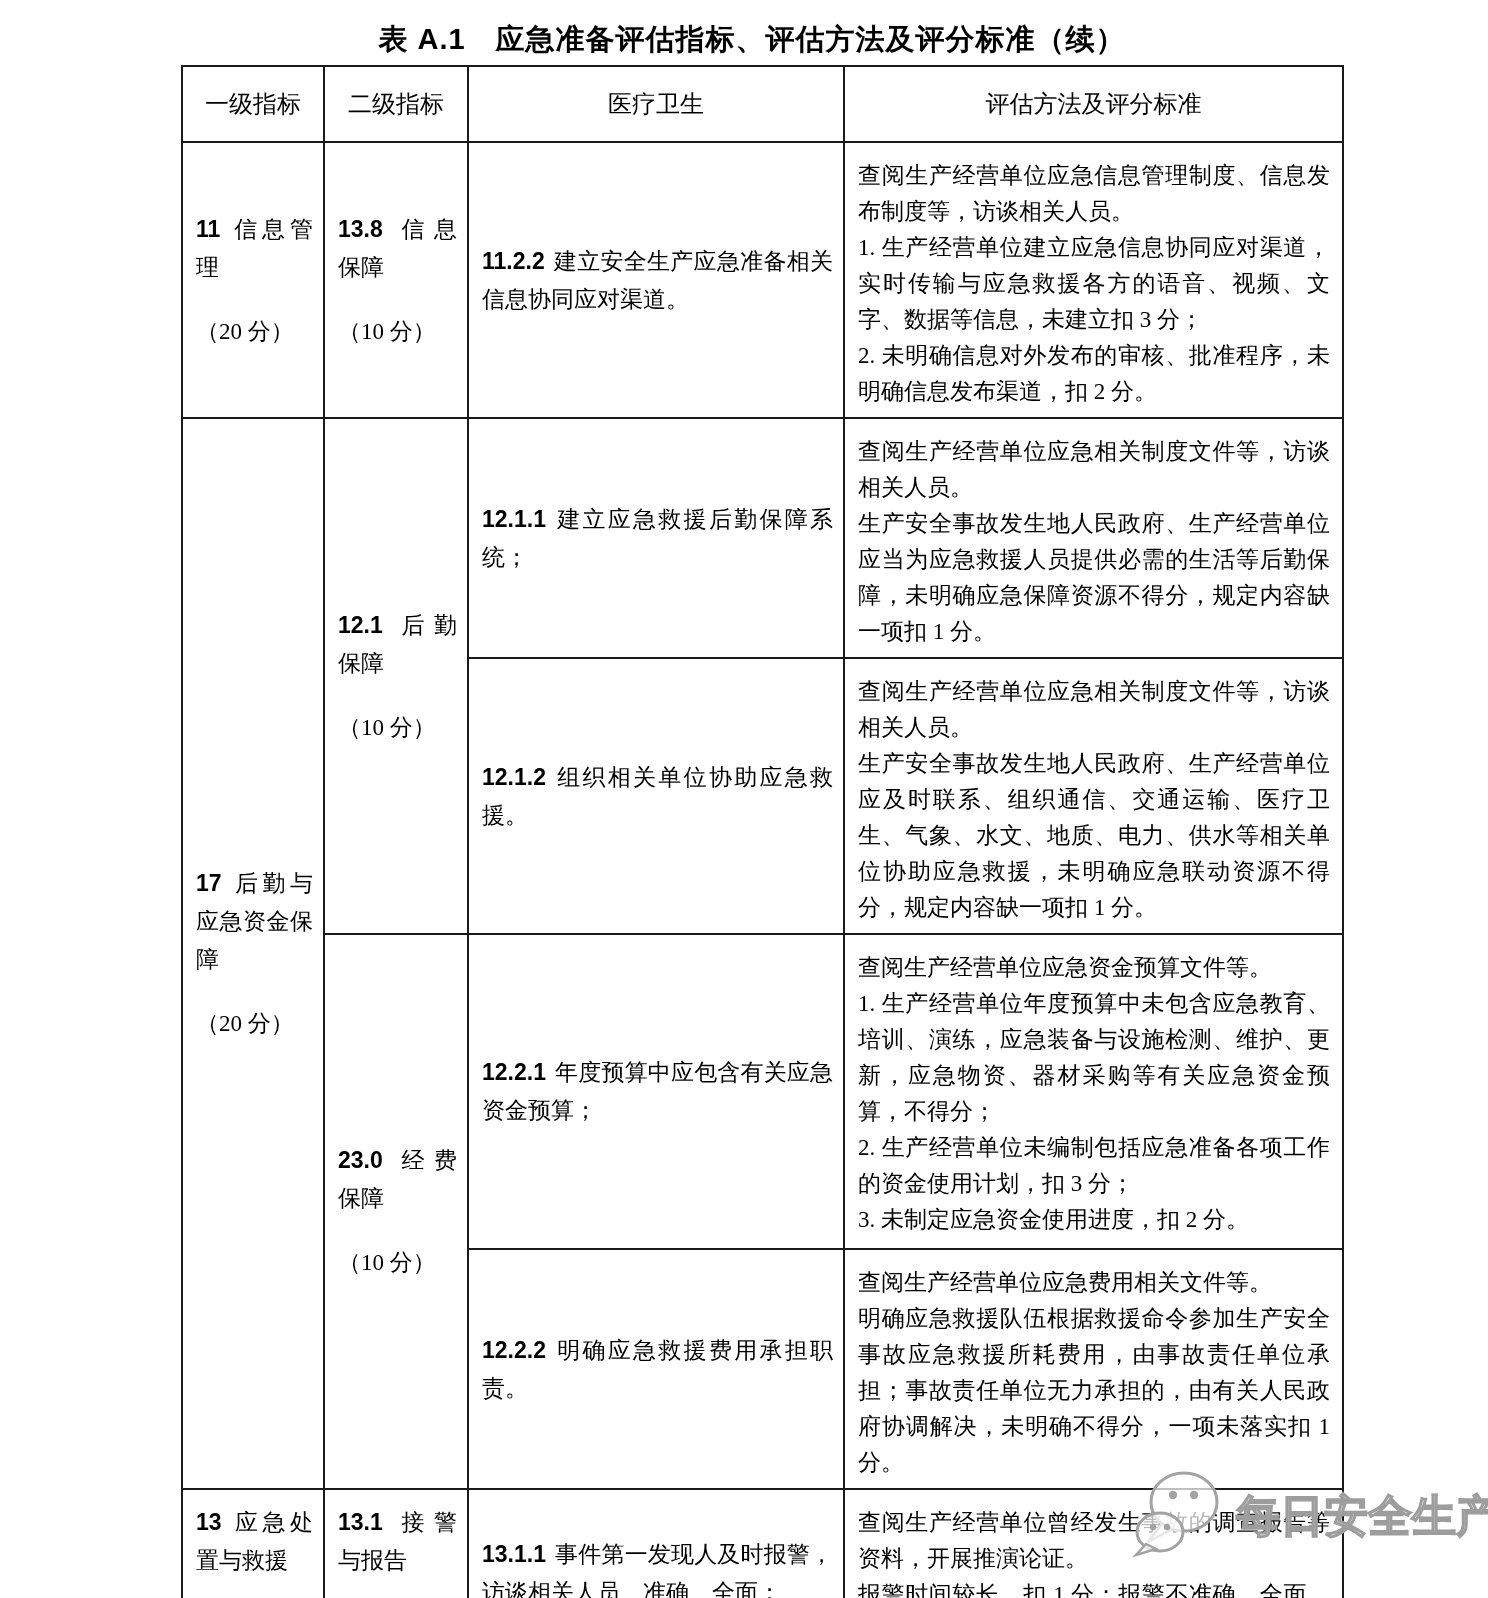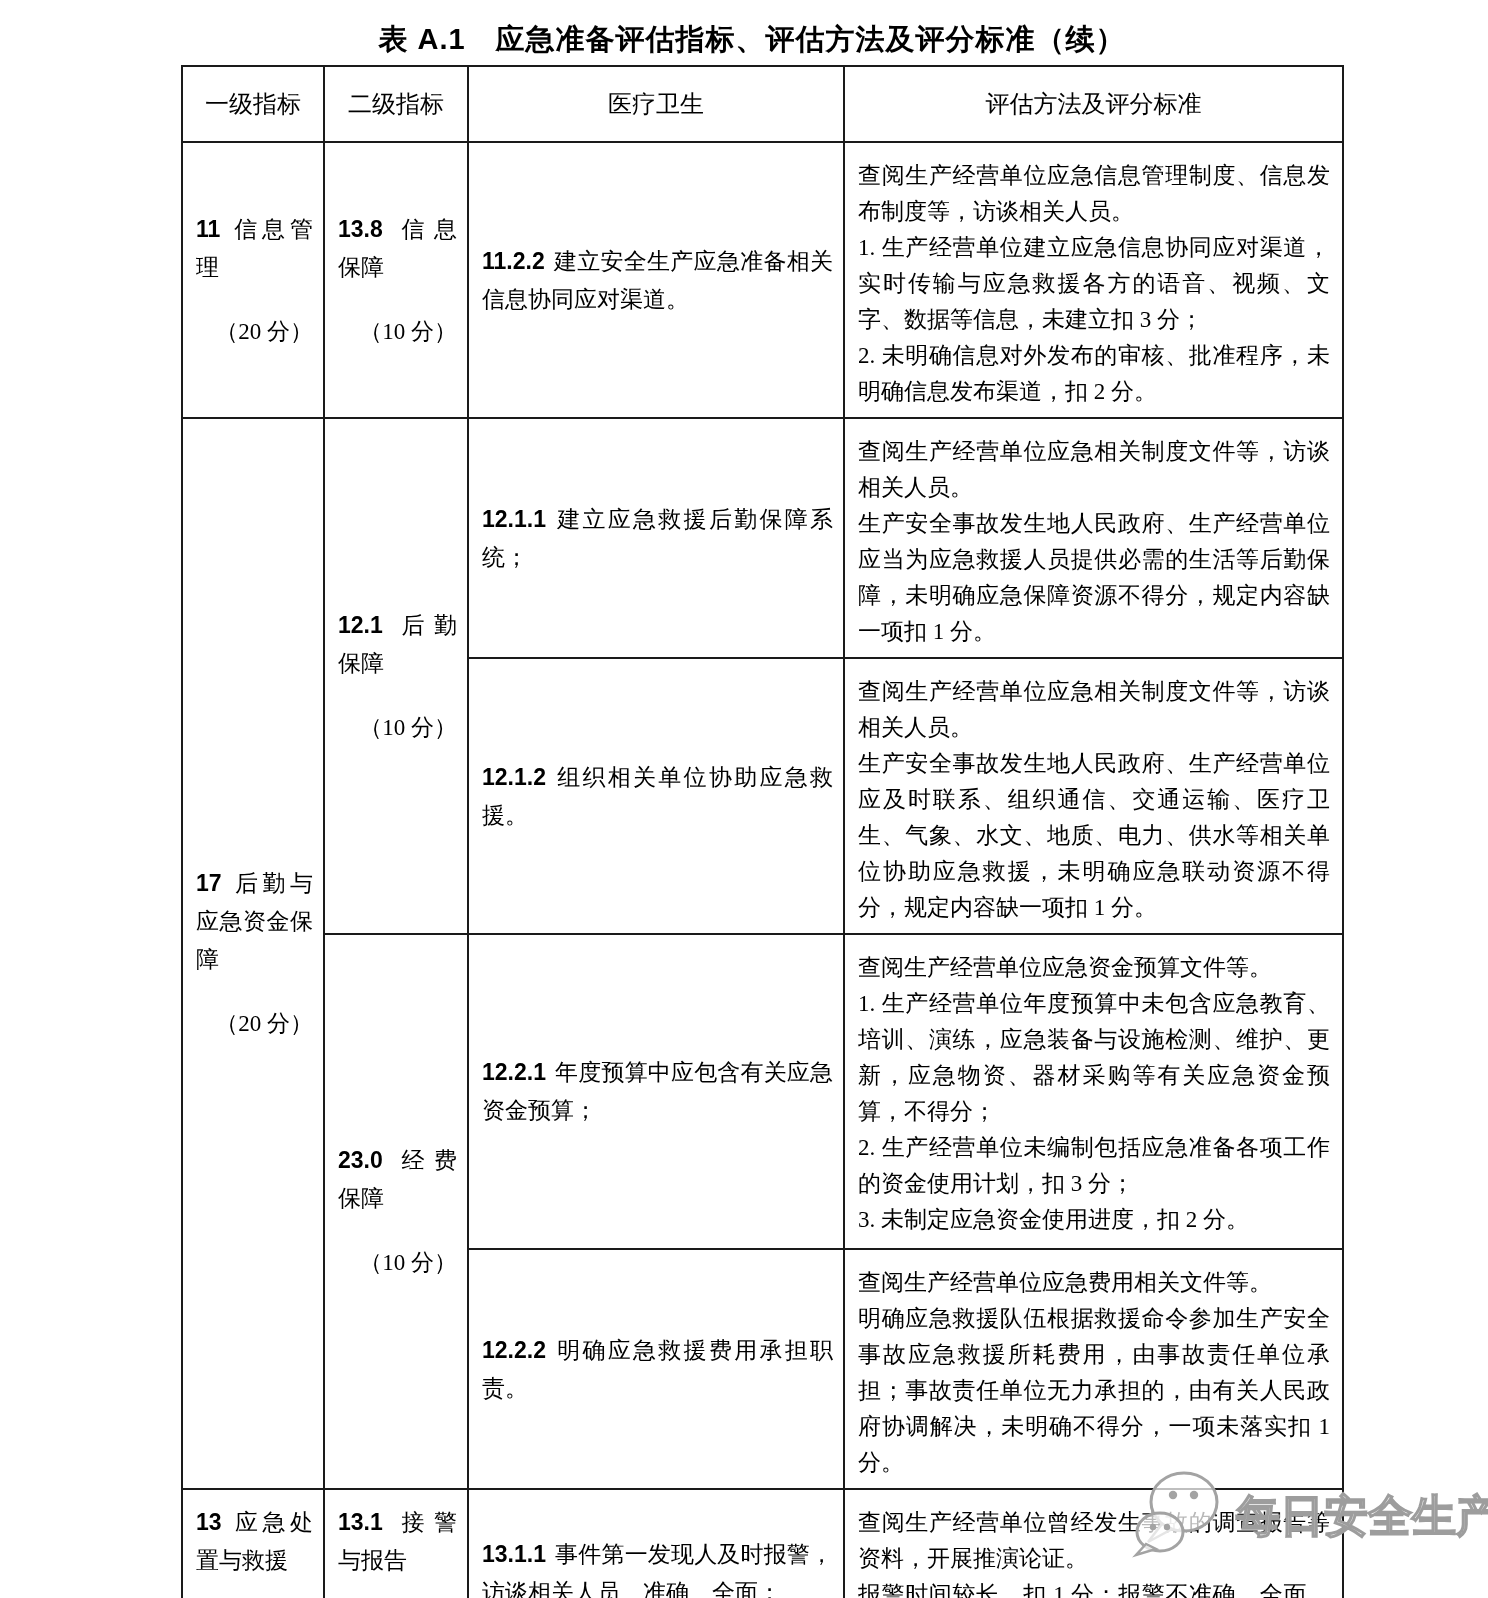--- a/index.html
+++ b/index.html
@@ -28,21 +28,21 @@
   }
   td.ind, td.l3 {
     padding: 6px 10px 6px 13px;
     font-size: 23px; line-height: 38px;
   }
   .jlabel { text-align: justify; text-justify: inter-ideograph; }
   .code {
     font-family: "Liberation Sans", "DejaVu Sans", sans-serif;
     font-weight: 700; padding-right: 9px;
   }
-  .score { text-align: right; margin-top: 26px; }
+  .score { text-align: left; margin-top: 26px; }
   td.method {
     vertical-align: top;
     padding: 15px 12px 7px 13px;
     font-size: 23px; line-height: 36px;
   }
   .mtext {
     white-space: pre-line;
     text-align: justify; text-justify: inter-ideograph;
   }
   

